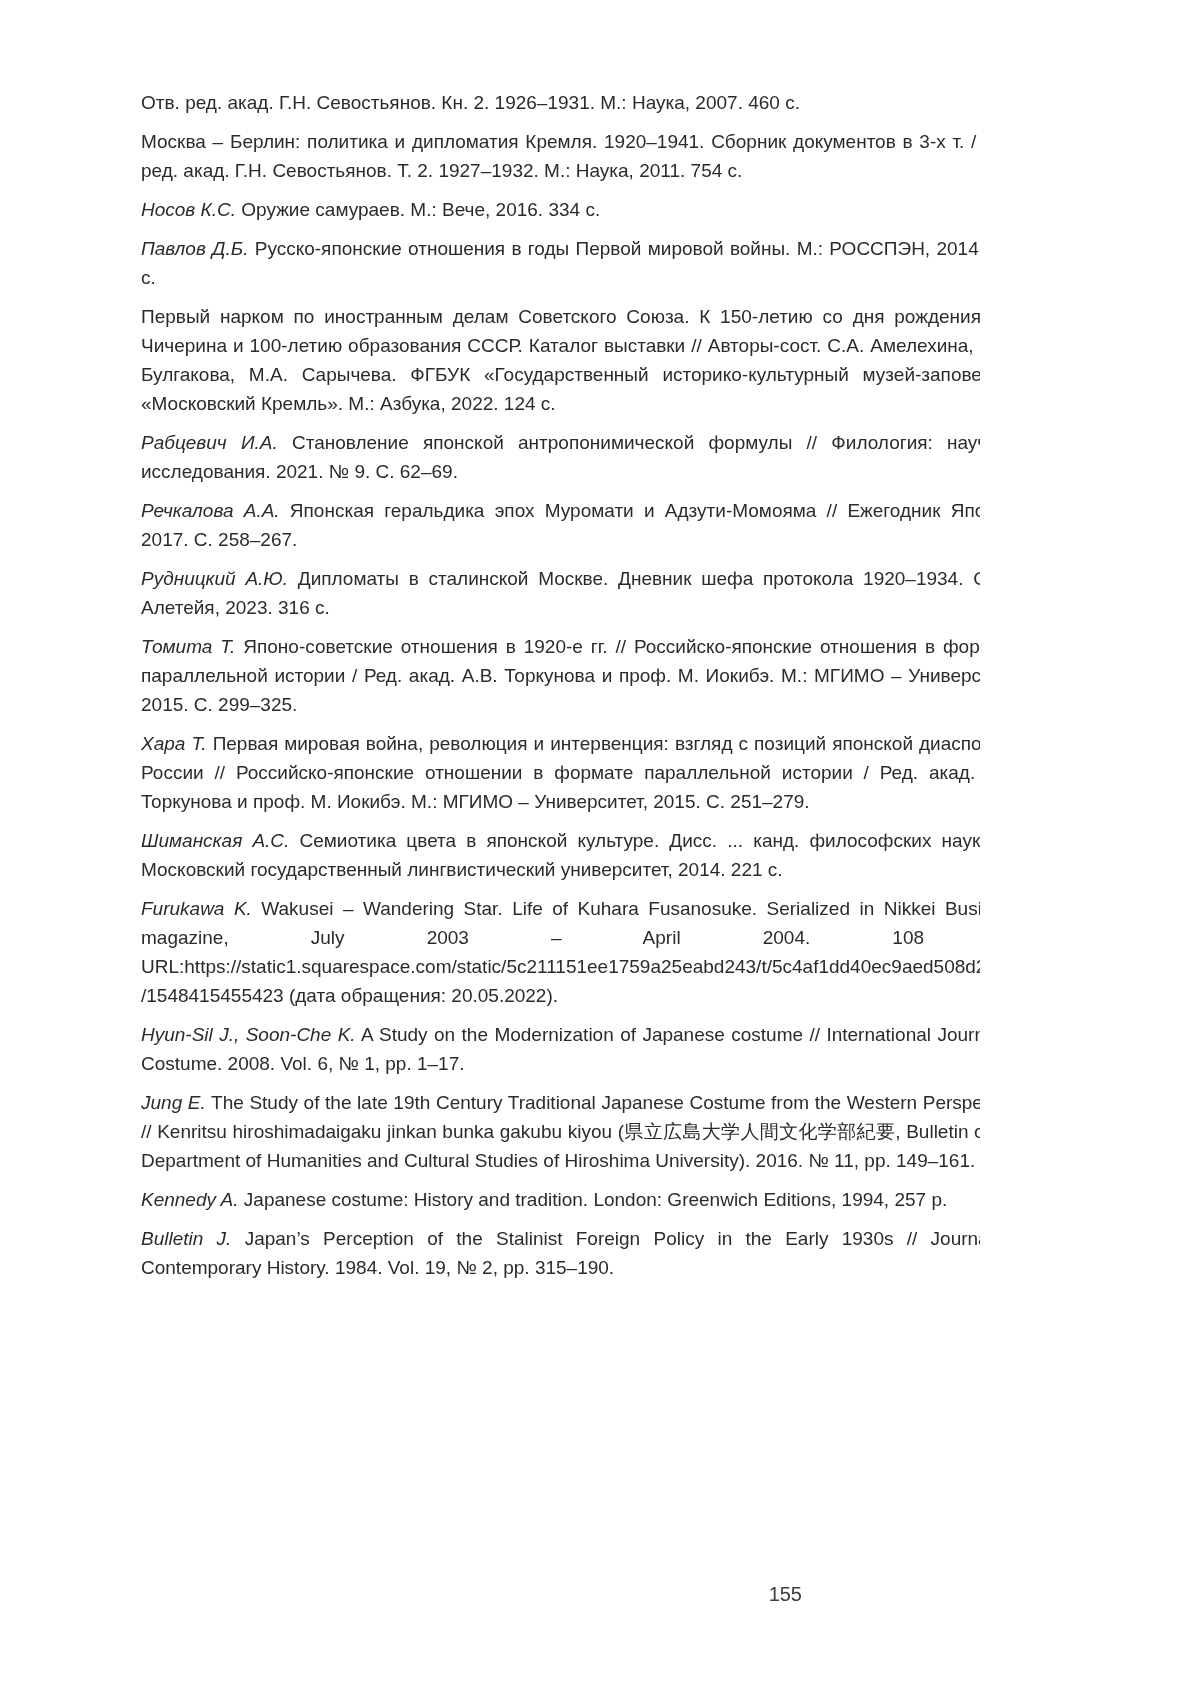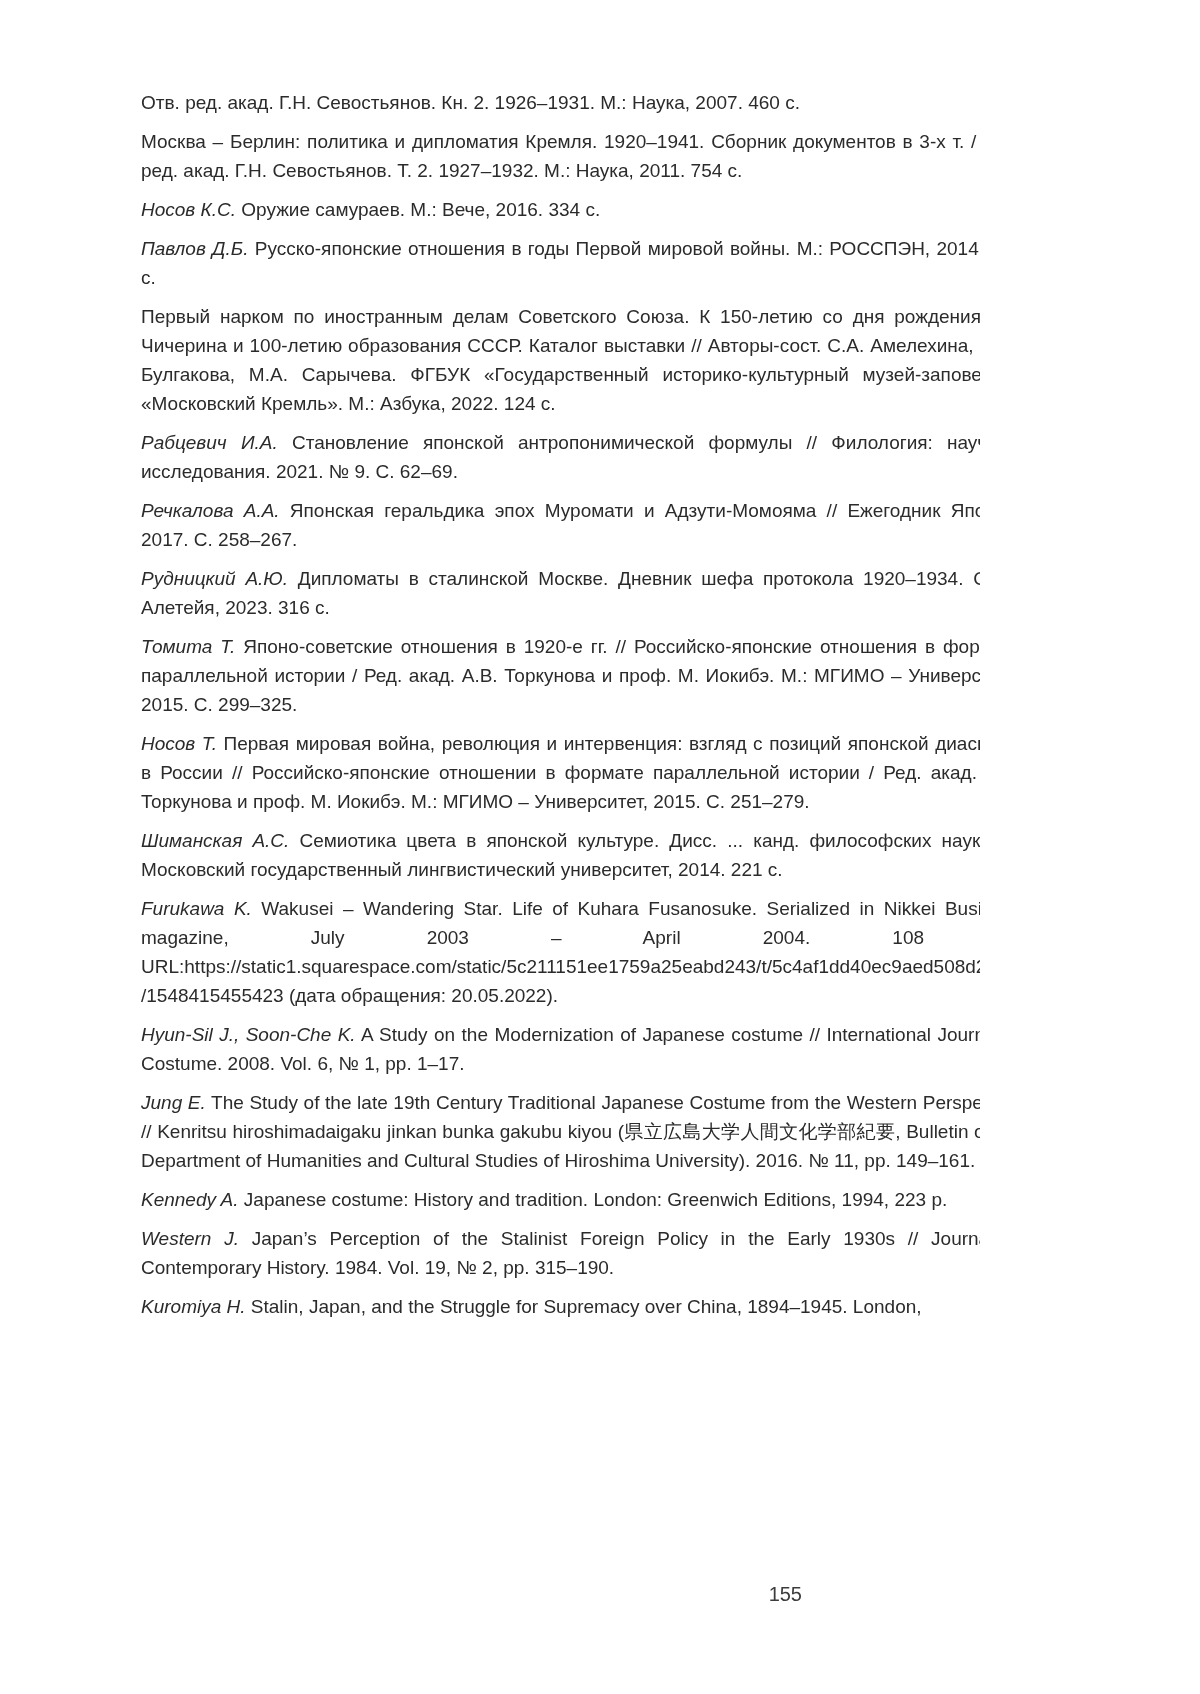--- a/index.html
+++ b/index.html
@@ -61,33 +61,32 @@
 
       <p class="ref"><i class="author">Рабцевич И.А.</i><span class="reftext"> Становление японской антропонимической формулы // Филология: научные исследования. 2021. № 9. С. 62–69.</span></p>
 
       <p class="ref"><i class="author">Речкалова А.А.</i><span class="reftext"> Японская геральдика эпох Муромати и Адзути-Момояма // Ежегодник Япония. 2017. С. 258–267.</span></p>
 
       <p class="ref"><i class="author">Рудницкий А.Ю.</i><span class="reftext"> Дипломаты в сталинской Москве. Дневник шефа протокола 1920–1934. СПб.: Алетейя, 2023. 316 с.</span></p>
 
       <p class="ref"><i class="author">Томита Т.</i><span class="reftext"> Японо-советские отношения в 1920-е гг. // Российско-японские отношения в формате параллельной истории / Ред. акад. А.В. Торкунова и проф. М. Иокибэ. М.: МГИМО – Университет, 2015. С. 299–325.</span></p>
 
 
-      <p class="ref"><i class="author">Носов Т.</i><span class="reftext"> Первая мировая война, революция и интервенция: взгляд с позиций японской диаспоры в России // Российско-японские отношении в формате параллельной истории / Ред. акад. А.В. Торкунова и проф. М. Иокибэ. М.: МГИМО – Университет, 2015. С. 251–279.</span></p>
+      <p class="ref"><i class="author">Хара Т.</i><span class="reftext"> Первая мировая война, революция и интервенция: взгляд с позиций японской диаспоры в России // Российско-японские отношении в формате параллельной истории / Ред. акад. А.В. Торкунова и проф. М. Иокибэ. М.: МГИМО – Университет, 2015. С. 251–279.</span></p>
 
 
       <p class="ref"><i class="author">Шиманская А.С.</i><span class="reftext"> Семиотика цвета в японской культуре. Дисс. ... канд. философских наук. М.: Московский государственный лингвистический университет, 2014. 221 с.</span></p>
 
       <p class="ref"><i class="author">Furukawa K.</i><span class="reftext"> Wakusei – Wandering Star. Life of Kuhara Fusanosuke. Serialized in Nikkei Business magazine, July 2003 – April 2004. 108 p. URL:https://static1.squarespace.com/static/5c211151ee1759a25eabd243/t/5c4af1dd40ec9aed508d2eca/1548415455423 (дата обращения: 20.05.2022).</span></p>
 
       <p class="ref"><i class="author">Hyun-Sil J., Soon-Che K.</i><span class="reftext"> A Study on the Modernization of Japanese costume // International Journal of Costume. 2008. Vol. 6, № 1, pp. 1–17.</span></p>
 
       <p class="ref"><i class="author">Jung E.</i><span class="reftext"> The Study of the late 19th Century Traditional Japanese Costume from the Western Perspective // Kenritsu hiroshimadaigaku jinkan bunka gakubu kiyou (県立広島大学人間文化学部紀要, Bulletin of the Department of Humanities and Cultural Studies of Hiroshima University). 2016. № 11, pp. 149–161.</span></p>
 
-      <p class="ref"><i class="author">Kennedy A.</i><span class="reftext"> Japanese costume: History and tradition. London: Greenwich Editions, 1994, 223 p.</span></p>
+      <p class="ref"><i class="author">Kennedy A.</i><span class="reftext"> Japanese costume: History and tradition. London: Greenwich Editions, 1994, 257 p.</span></p>
 
-      <p class="ref"><i class="author">Western J.</i><span class="reftext"> Japan’s Perception of the Stalinist Foreign Policy in the Early 1930s // Journal of Contemporary History. 1984. Vol. 19, № 2, pp. 315–190.</span></p>
+      <p class="ref"><i class="author">Bulletin J.</i><span class="reftext"> Japan’s Perception of the Stalinist Foreign Policy in the Early 1930s // Journal of Contemporary History. 1984. Vol. 19, № 2, pp. 315–190.</span></p>
 
-      <p class="ref"><i class="author">Kuromiya H.</i><span class="reftext"> Stalin, Japan, and the Struggle for Supremacy over China, 1894–1945. London,</span></p>
     </div>
 
   <div class="pagenum">155</div>
 
 </div>
 
 </body></html>

